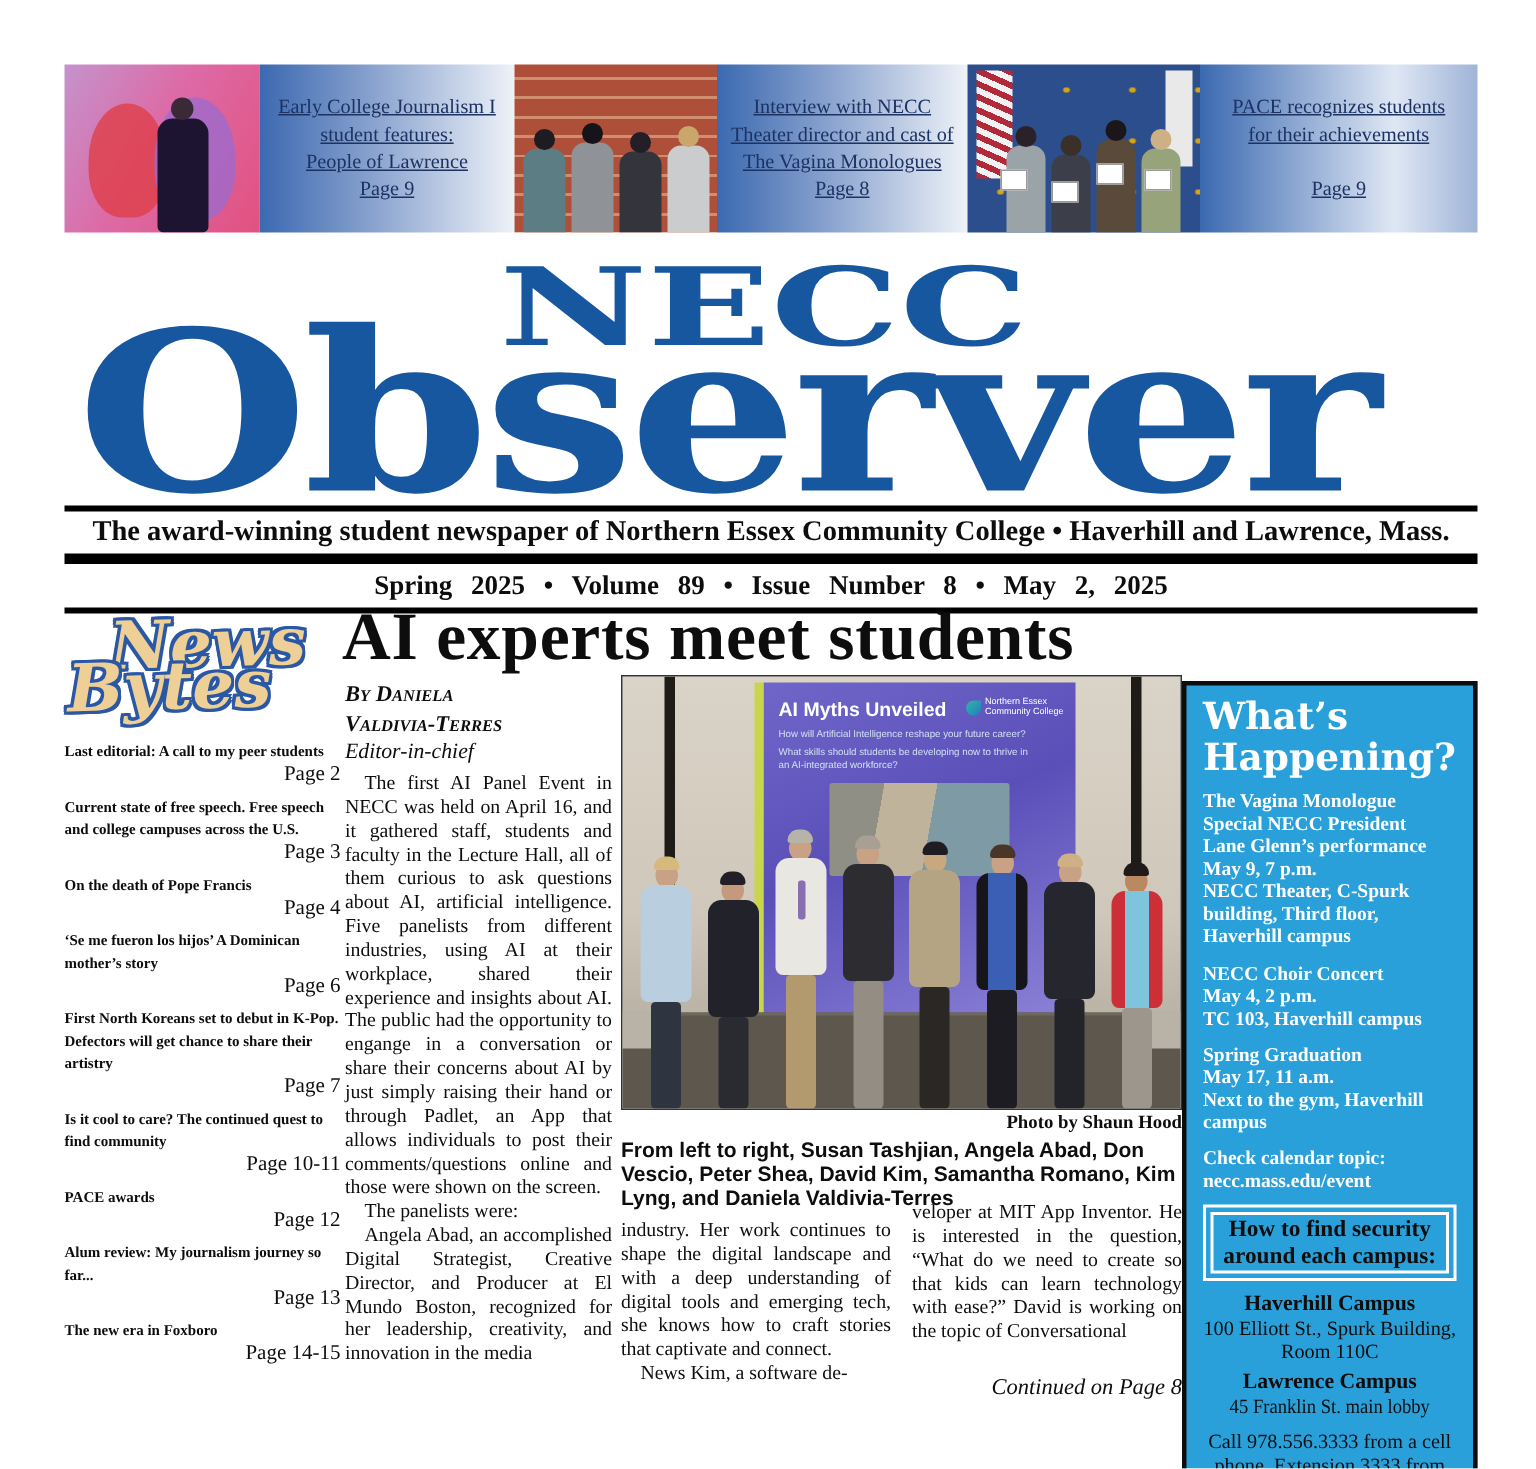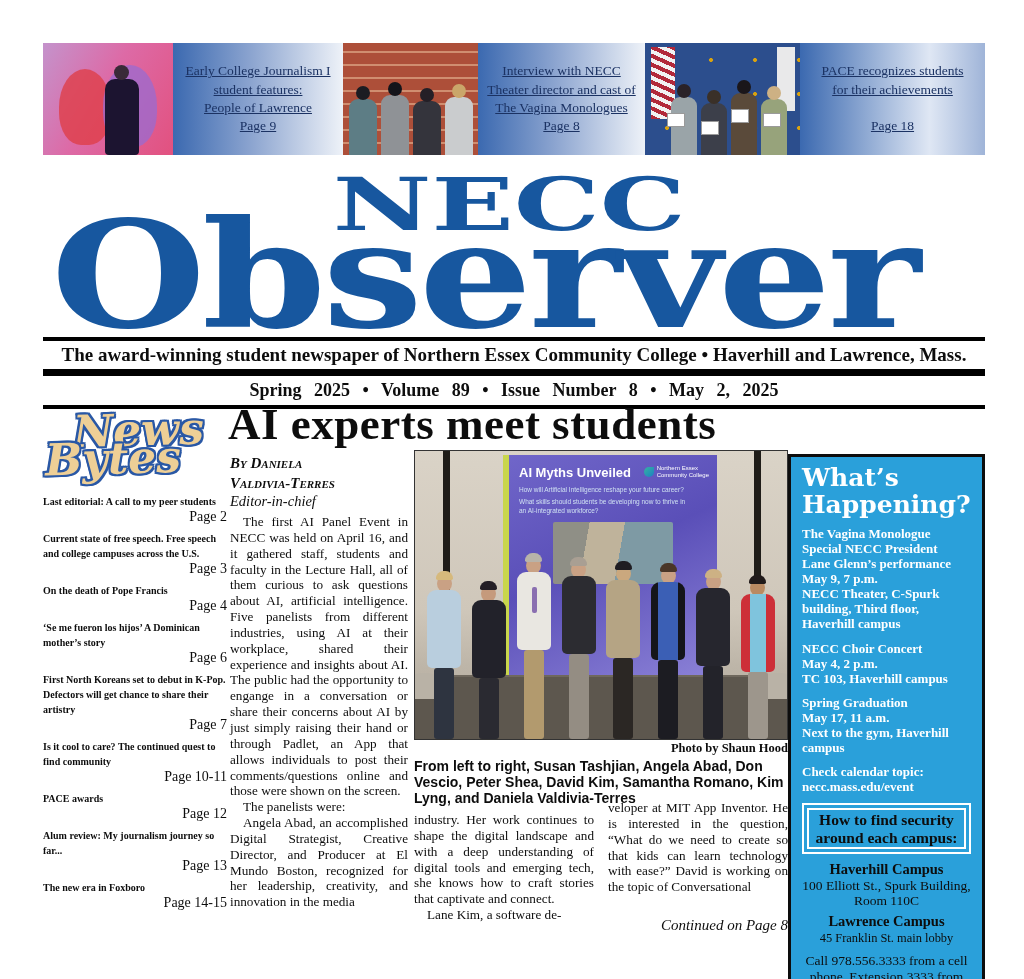--- a/index.html
+++ b/index.html
@@ -151,21 +151,21 @@
       <div class="bfig" style="--bh:#cdb184;left:116px;width:26px;height:56px;background:#97a37b"></div>
       <div class="cert" style="left:22px;top:70px"></div>
       <div class="cert" style="left:56px;top:78px"></div>
       <div class="cert" style="left:86px;top:66px"></div>
       <div class="cert" style="left:118px;top:70px"></div>
     </div>
     <div class="bcell bbox b3" style="width:185px">
       <span>PACE recognizes students
 for their achievements
 
-Page 18</span>
+Page 9</span>
     </div>
   </header>
 
   <div class="masthead">
     <div class="necc">NECC</div>
     <div class="observer">Observer</div>
   </div>
   <div class="tagline">The award-winning student newspaper of Northern Essex Community College • Haverhill and Lawrence, Mass.</div>
   <div class="dateline">Spring 2025 • Volume 89 • Issue Number 8 • May 2, 2025</div>
 
@@ -295,21 +295,21 @@
               <i class="legs"></i>
             </div>
         </div>
       </div>
       <div class="credit">Photo by Shaun Hood</div>
       <figcaption class="caption">From left to right, Susan Tashjian, Angela Abad, Don Vescio, Peter Shea, David Kim, Samantha Romano, Kim Lyng, and Daniela Valdivia-Terres</figcaption>
     </figure>
 
     <div class="col2">
       <p>industry. Her work continues to shape the digital landscape and with a deep understanding of digital tools and emerging tech, she knows how to craft stories that captivate and connect.</p>
-      <p class="indent">Lane Kim, a software de-</p>
+      <p class="indent">News Kim, a software de-</p>
     </div>
     <div class="col3">
       <p>veloper at MIT App Inventor. He is interested in the question, “What do we need to create so that kids can learn technology with ease?” David is working on the topic of Conversational</p>
       <div class="continued">Continued on Page 8</div>
     </div>
   </main>
 
   <aside class="happening">
     <h2>What’s
 Happening?</h2>

